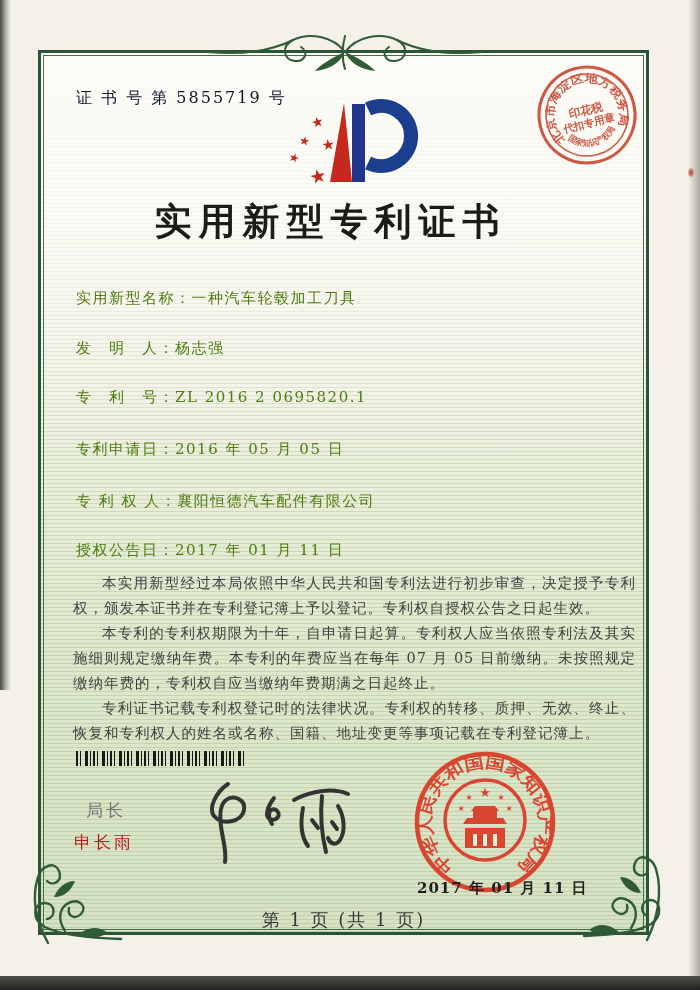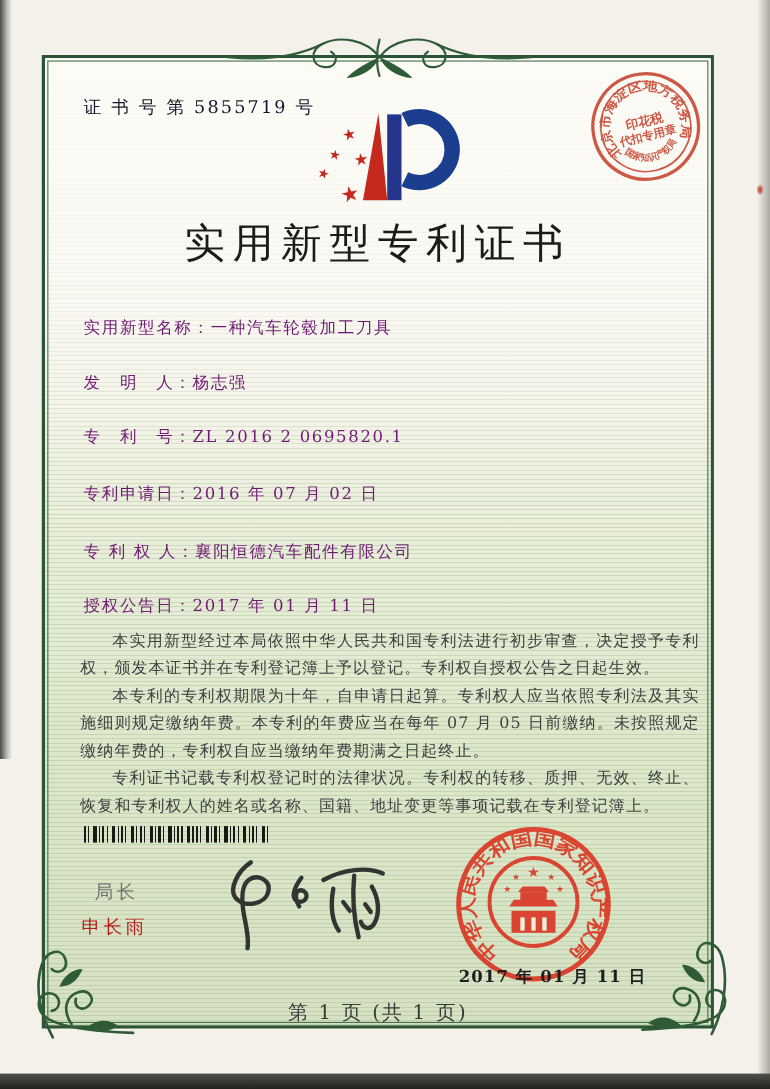--- a/index.html
+++ b/index.html
@@ -19,23 +19,23 @@
     border:3px solid #2a5433;box-sizing:border-box;}
   .cert-frame-inner{position:absolute;inset:2px;border:1px solid #41704c;}
   .cert-bg{position:absolute;inset:0;
     background-image:
       linear-gradient(180deg,rgba(252,251,246,.96) 0%,rgba(252,251,246,.75) 20%,rgba(252,251,246,0) 46%),
       repeating-linear-gradient(0deg,rgba(104,148,88,.22) 0px,rgba(104,148,88,.22) 1px,rgba(104,148,88,0) 1px,rgba(104,148,88,0) 4px),
       linear-gradient(180deg,#fbfaf5 0%,#f5f3e9 28%,#e9eeda 50%,#dde7ca 72%,#d6e1c4 100%);}
 
   .txt{position:absolute;color:#2e2c2a;}
   .cert-no{left:76px;top:88px;font-size:16px;letter-spacing:2px;color:#0f172a;}
-  .title{left:38px;top:197px;width:611px;text-align:center;font-size:37px;font-weight:normal;
+  .title{left:25px;top:197px;width:611px;text-align:center;font-size:37px;font-weight:bold;
     letter-spacing:7px;color:#1c1b1a;}
-  .field{left:76px;font-size:15px;letter-spacing:1.5px;color:#701a75;white-space:nowrap;}
+  .field{left:76px;font-size:15px;letter-spacing:1.5px;color:#4d7c0f;white-space:nowrap;}
   .f0{top:289px}.f1{top:339px}.f2{top:388px}.f3{top:440px}.f4{top:492px}.f5{top:541px}
   .body-text{left:73px;top:571px;width:563px;font-size:14.5px;line-height:25px;
     letter-spacing:1px;text-align:justify;color:#404040;}
   .body-text p{margin:0;text-indent:2em;}
 
   .barcode{position:absolute;left:76px;top:751px;width:168px;height:15px;
     background:repeating-linear-gradient(90deg,
       #181816 0px,#181816 2px,rgba(0,0,0,0) 2px,rgba(0,0,0,0) 4px,
       #181816 4px,#181816 5px,rgba(0,0,0,0) 5px,rgba(0,0,0,0) 9px,
       #181816 9px,#181816 12px,rgba(0,0,0,0) 12px,rgba(0,0,0,0) 14px,
@@ -119,21 +119,21 @@
     <text x="48" y="52" font-size="15" fill="#c5281c" text-anchor="middle" transform="rotate(-8 48 45)">★</text>
     <text x="15" y="64" font-size="12" fill="#c5281c" text-anchor="middle" transform="rotate(18 15 57)">★</text>
     <text x="38" y="85" font-size="19" fill="#c5281c" text-anchor="middle" transform="rotate(-12 38 78)">★</text>
   </svg>
 
   <div class="txt title">实用新型专利证书</div>
 
   <div class="txt field f0"><span>实用新型名称：</span><span>一种汽车轮毂加工刀具</span></div>
   <div class="txt field f1"><span>发　明　人：</span><span>杨志强</span></div>
   <div class="txt field f2"><span>专　利　号：</span><span>ZL 2016 2 0695820.1</span></div>
-  <div class="txt field f3"><span>专利申请日：</span><span>2016 年 07 月 02 日</span></div>
+  <div class="txt field f3"><span>专利申请日：</span><span>2016 年 05 月 05 日</span></div>
   <div class="txt field f4"><span>专 利 权 人：</span><span>襄阳恒德汽车配件有限公司</span></div>
   <div class="txt field f5"><span>授权公告日：</span><span>2017 年 01 月 11 日</span></div>
 
   <div class="txt body-text">
     <p>本实用新型经过本局依照中华人民共和国专利法进行初步审查，决定授予专利权，颁发本证书并在专利登记簿上予以登记。专利权自授权公告之日起生效。</p>
     <p>本专利的专利权期限为十年，自申请日起算。专利权人应当依照专利法及其实施细则规定缴纳年费。本专利的年费应当在每年 07 月 05 日前缴纳。未按照规定缴纳年费的，专利权自应当缴纳年费期满之日起终止。</p>
     <p>专利证书记载专利权登记时的法律状况。专利权的转移、质押、无效、终止、恢复和专利权人的姓名或名称、国籍、地址变更等事项记载在专利登记簿上。</p>
   </div>
 
   <div class="barcode"></div>

